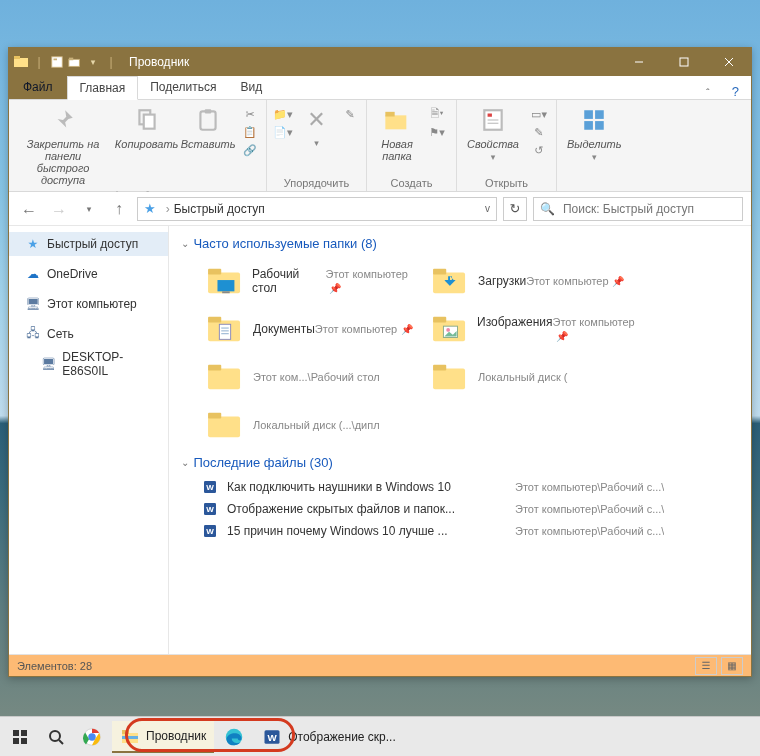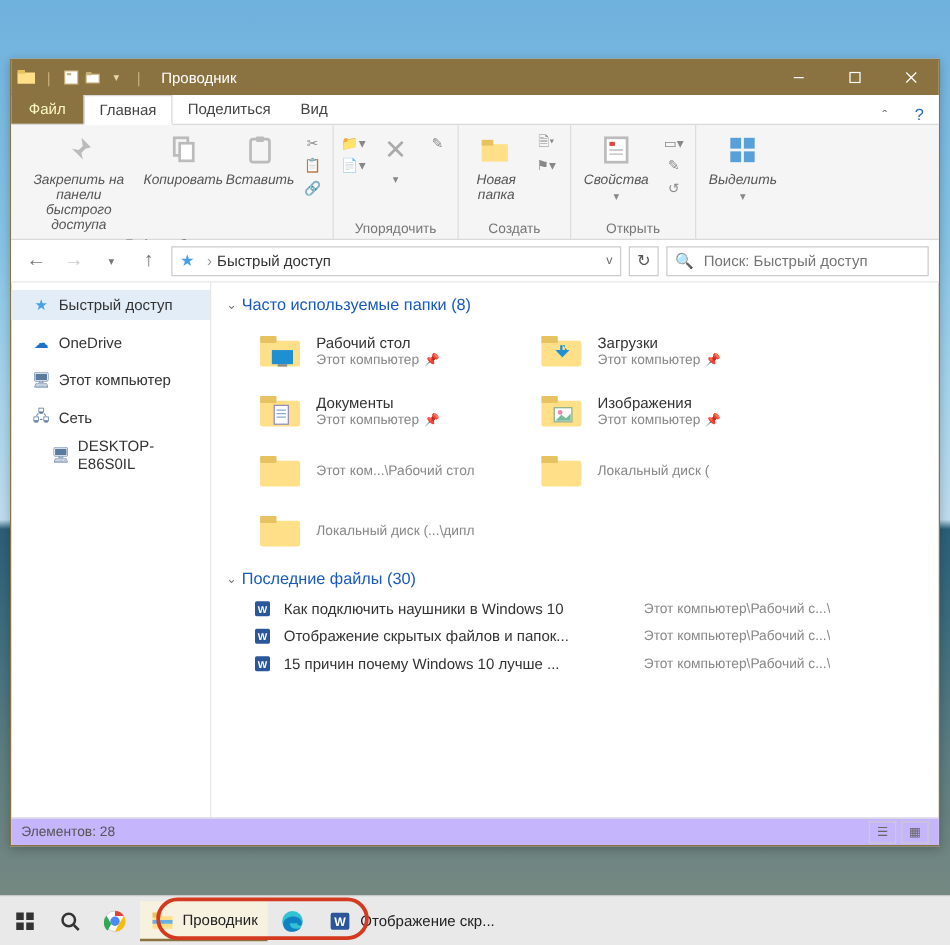--- a/index.html
+++ b/index.html
@@ -19,21 +19,21 @@
     height:28px; background:#8a7340; color:#fff; display:flex; align-items:center;
     font-size:12px;
   }
   .titlebar .qat { display:flex; align-items:center; gap:2px; padding:0 4px; }
   .tb-icon { width:16px; height:16px; display:flex; align-items:center; justify-content:center; }
   .titlebar .title { padding-left:6px; }
   .winbtns { margin-left:auto; display:flex; }
   .winbtn { width:45px; height:28px; display:flex; align-items:center; justify-content:center; color:#fff; }
   
   .tabs { height:24px; background:#fff; display:flex; align-items:flex-end; border-bottom:1px solid #d9d9d9; font-size:12px; }
-  .tab-file { background:#8a7340; color:#fef9c3; padding:4px 14px; height:24px; display:flex; align-items:center; }
+  .tab-file { background:#8a7340; color:#0f172a; padding:4px 14px; height:24px; display:flex; align-items:center; }
   .tab { padding:4px 12px; color:#444; height:24px; display:flex; align-items:center; }
   .tab.active { border:1px solid #d9d9d9; border-bottom:1px solid #fff; background:#fff; margin-bottom:-1px; }
   .tabs .spacer { flex:1; }
   .collapse { padding:0 10px; color:#666; font-size:11px; }
   .help { padding:0 12px; color:#2a6bbd; font-size:13px; }
   .ribbon {
     height:92px; background:#f5f5f5; border-bottom:1px solid #d9d9d9;
     display:flex; font-size:11px; color:#555;
   }
   .rgroup { border-right:1px solid #ddd; display:flex; flex-direction:column; padding:2px 6px 0 6px; }
@@ -60,29 +60,29 @@
   .nav-item { display:flex; align-items:center; gap:6px; padding:4px 8px 4px 16px; }
   .nav-item .icn { width:16px; height:16px; display:flex; align-items:center; justify-content:center; font-size:12px; }
   .nav-item.sel { background:#e3edf7; }
   .nav-sub { padding-left:32px; }
   .content { flex:1; overflow:hidden; font-size:12px; color:#333; padding:4px 0 0 4px; }
   .group-hdr { display:flex; align-items:center; gap:4px; color:#185abd; padding:6px 8px; font-size:13px; }
   .group-hdr .chev { color:#777; font-size:10px; }
   .items { display:flex; flex-wrap:wrap; padding:0 4px 0 28px; }
   .item { width:225px; display:flex; align-items:center; gap:8px; padding:4px 4px; }
   .item .thumb { width:40px; height:40px; display:flex; align-items:center; justify-content:center; }
-  .item .txt { display:flex; flex-direction:column; line-height:14px; }
+  .item .txt { display:flex; flex-direction:row; line-height:14px; }
   .item .sub { color:#888; font-size:11px; }
   .list { padding:0 8px 0 28px; }
   .row-item { display:flex; align-items:center; gap:8px; padding:2px 0; }
   .row-item .dicn { width:18px; height:18px; display:flex; align-items:center; justify-content:center; }
   .row-item .name { width:280px; white-space:nowrap; overflow:hidden; text-overflow:ellipsis; font-size:12px; }
   .row-item .path { color:#888; font-size:11px; white-space:nowrap; overflow:hidden; text-overflow:ellipsis; }
   
-  .status { height:22px; border-top:1px solid #e2e2e2; display:flex; align-items:center; font-size:11px; color:#555; padding:0 8px; background:#c4b5fd; }
+  .status { height:22px; border-top:1px solid #e2e2e2; display:flex; align-items:center; font-size:11px; color:#555; padding:0 8px; background:#fdba74; }
   .status .vbtn { width:22px; height:18px; border:1px solid #ccc; margin-left:4px; display:flex; align-items:center; justify-content:center; color:#666; font-size:10px; }
   
   .taskbar {
     position:absolute; left:0; bottom:0; width:760px; height:40px;
     background:#e9e9e9; border-top:1px solid #c9c9c9; display:flex; align-items:center;
     font-size:12px; color:#222; gap:4px; padding:0 4px;
   }
   .tbtn { height:32px; padding:0 8px; display:flex; align-items:center; gap:6px; }
   .tbtn .icn { width:20px; height:20px; display:flex; align-items:center; justify-content:center; }
   .tbtn.compact { padding:0 6px; }

